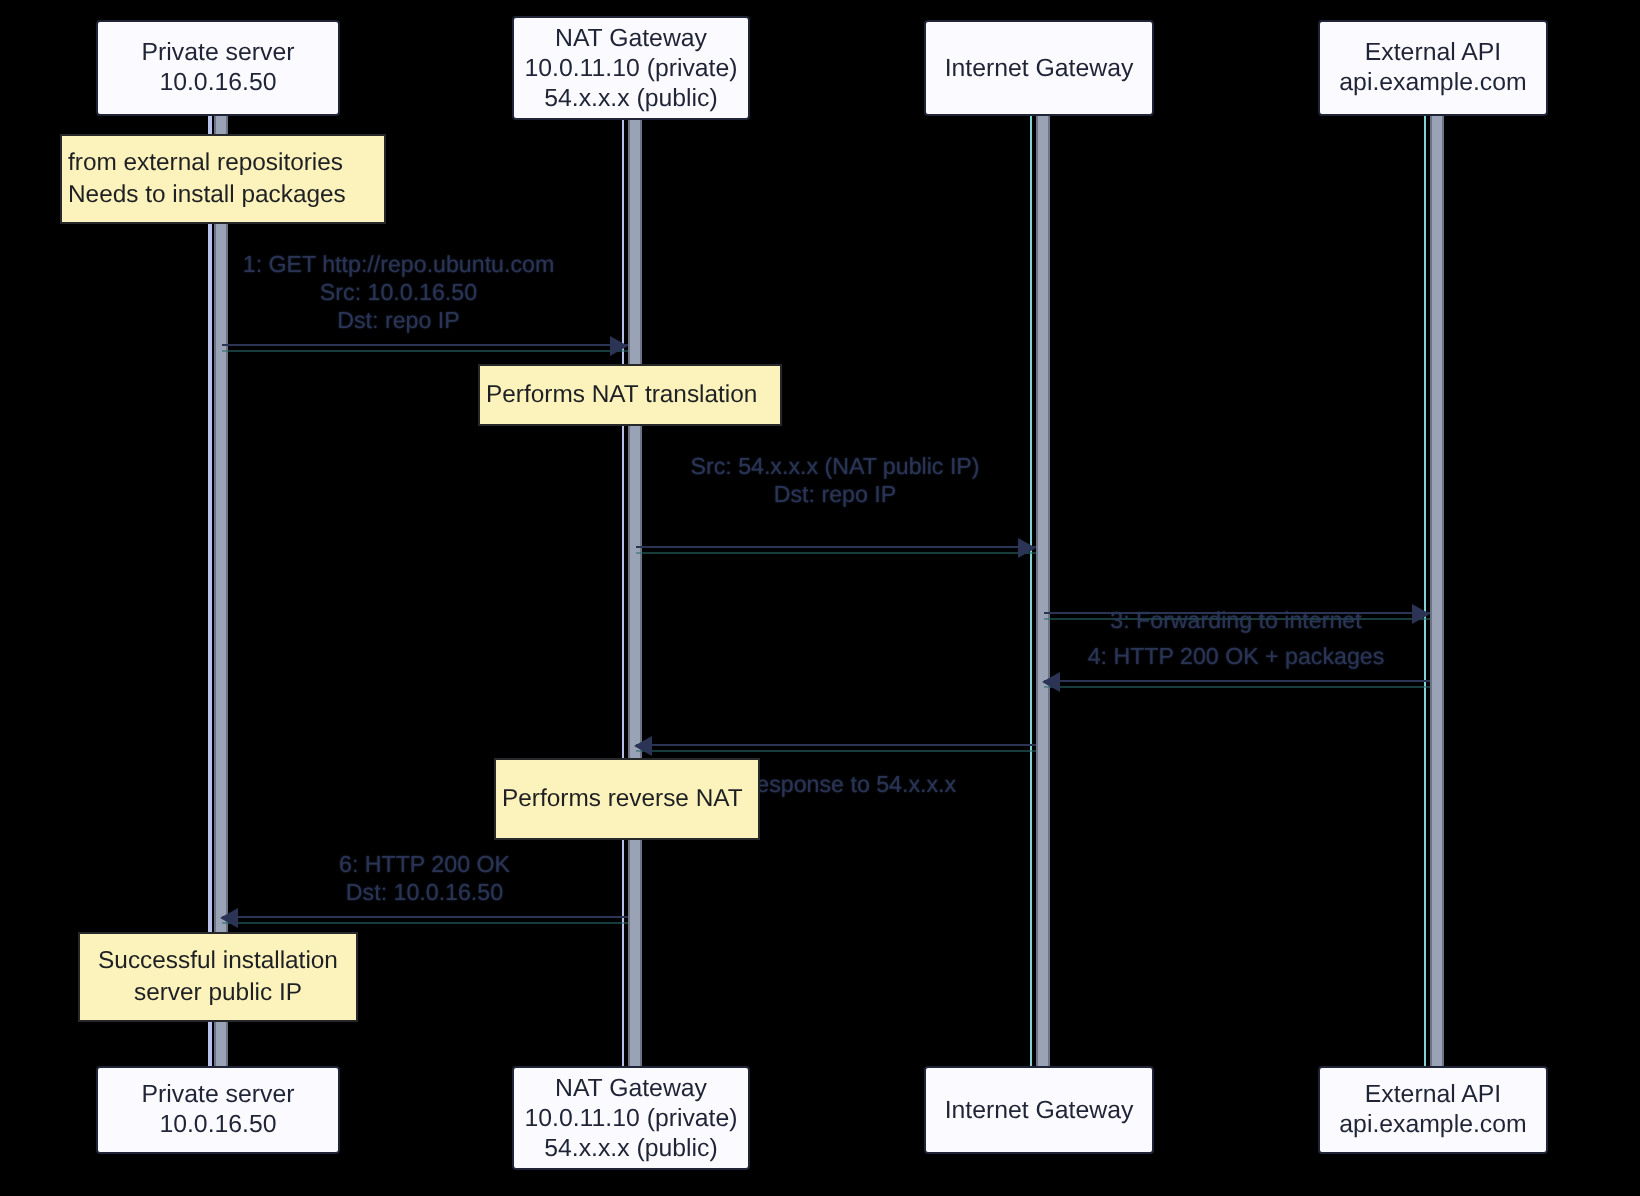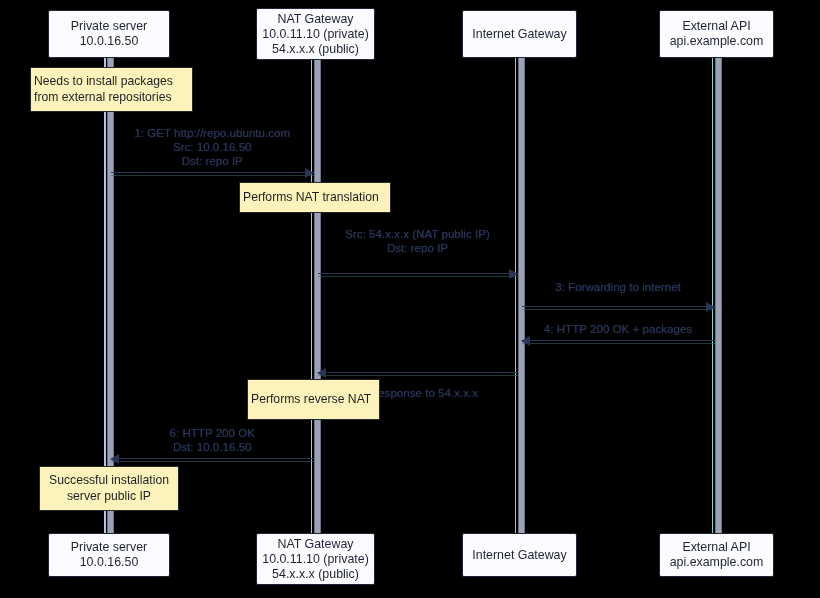--- a/index.html
+++ b/index.html
@@ -127,33 +127,33 @@
       <div class="activation" style="left: 107px; top: 58px; height: 475px;"></div>
       <div class="activation" style="left: 313.5px; top: 58px; height: 475px;"></div>
       <div class="activation" style="left: 517.5px; top: 58px; height: 475px;"></div>
       <div class="activation" style="left: 714.5px; top: 58px; height: 475px;"></div>
     </div>
   <div id="layer-messages">
       <div>
         <div class="msg-line" style="left: 111px; top: 172px; width: 202.5px;"></div>
         <div class="msg-line dbl" style="left: 111px; top: 175px; width: 202.5px; opacity: 0.55;"></div>
         <div class="arrow-head right" style="top: 168px; left: 304.5px;"></div>
-        <div class="msg-label" style="left: 111px; width: 202.5px; top: 126px;"><span class="ln">1: GET http://repo.ubuntu.com</span><span class="ln">Src: 10.0.16.50</span><span class="ln">Dst: repo IP</span></div>
+        <div class="msg-label" style="left: 98px; width: 202.5px; top: 126px;"><span class="ln">1: GET http://repo.ubuntu.com</span><span class="ln">Src: 10.0.16.50</span><span class="ln">Dst: repo IP</span></div>
       </div>
       <div>
         <div class="msg-line" style="left: 317.5px; top: 273px; width: 200px;"></div>
         <div class="msg-line dbl" style="left: 317.5px; top: 276px; width: 200px; opacity: 0.55;"></div>
         <div class="arrow-head right" style="top: 269px; left: 508.5px;"></div>
         <div class="msg-label" style="left: 317.5px; width: 200px; top: 227px;"><span class="ln">Src: 54.x.x.x (NAT public IP)</span><span class="ln">Dst: repo IP</span></div>
       </div>
       <div>
         <div class="msg-line" style="left: 521.5px; top: 306px; width: 193px;"></div>
         <div class="msg-line dbl" style="left: 521.5px; top: 309px; width: 193px; opacity: 0.55;"></div>
         <div class="arrow-head right" style="top: 302px; left: 705.5px;"></div>
-        <div class="msg-label" style="left: 521.5px; width: 193px; top: 280px;"><span class="ln">3: Forwarding to internet</span></div>
+        <div class="msg-label" style="left: 521.5px; width: 193px; top: 304px;"><span class="ln">3: Forwarding to internet</span></div>
       </div>
       <div>
         <div class="msg-line" style="left: 521.5px; top: 340px; width: 193px;"></div>
         <div class="msg-line dbl" style="left: 521.5px; top: 343px; width: 193px; opacity: 0.55;"></div>
         <div class="arrow-head left" style="top: 336px; left: 520.5px;"></div>
         <div class="msg-label" style="left: 521.5px; width: 193px; top: 322px;"><span class="ln">4: HTTP 200 OK + packages</span></div>
       </div>
       <div>
         <div class="msg-line" style="left: 317.5px; top: 372px; width: 200px;"></div>
         <div class="msg-line dbl" style="left: 317.5px; top: 375px; width: 200px; opacity: 0.55;"></div>
@@ -161,21 +161,21 @@
         <div class="msg-label" style="left: 317.5px; width: 200px; top: 354px; margin-top: 32px;"><span class="ln">5: Response to 54.x.x.x</span></div>
       </div>
       <div>
         <div class="msg-line" style="left: 111px; top: 458px; width: 202.5px;"></div>
         <div class="msg-line dbl" style="left: 111px; top: 461px; width: 202.5px; opacity: 0.55;"></div>
         <div class="arrow-head left" style="top: 454px; left: 110px;"></div>
         <div class="msg-label" style="left: 111px; width: 202.5px; top: 426px;"><span class="ln">6: HTTP 200 OK</span><span class="ln">Dst: 10.0.16.50</span></div>
       </div>
     </div>
   <div id="layer-notes">
-      <div class="note left-align" style="left: 30px; top: 67px; width: 163px; height: 45px;"><span class="ln">Needs to install packages</span><span class="ln">from external repositories</span></div>
+      <div class="note left-align" style="left: 30px; top: 67px; width: 163px; height: 45px;"><span class="ln">from external repositories</span><span class="ln">Needs to install packages</span></div>
       <div class="note left-align" style="left: 239px; top: 182px; width: 152px; height: 31px;"><span class="ln">Performs NAT translation</span></div>
       <div class="note left-align" style="left: 247px; top: 379px; width: 133px; height: 41px;"><span class="ln">Performs reverse NAT</span></div>
       <div class="note" style="left: 39px; top: 466px; width: 140px; height: 45px;"><span class="ln">Successful installation</span><span class="ln">server public IP</span></div>
     </div>
   <div id="layer-actors">
       <div class="actor" style="left: 48px; top: 10px; width: 122px; height: 48px;"><span class="ln">Private server</span><span class="ln">10.0.16.50</span></div>
       <div class="actor" style="left: 48px; top: 533px; width: 122px; height: 44px;"><span class="ln">Private server</span><span class="ln">10.0.16.50</span></div>
       <div class="actor" style="left: 256px; top: 8px; width: 119px; height: 52px;"><span class="ln">NAT Gateway</span><span class="ln">10.0.11.10 (private)</span><span class="ln">54.x.x.x (public)</span></div>
       <div class="actor" style="left: 256px; top: 533px; width: 119px; height: 52px;"><span class="ln">NAT Gateway</span><span class="ln">10.0.11.10 (private)</span><span class="ln">54.x.x.x (public)</span></div>
       <div class="actor" style="left: 462px; top: 10px; width: 115px; height: 48px;"><span class="ln">Internet Gateway</span></div>

